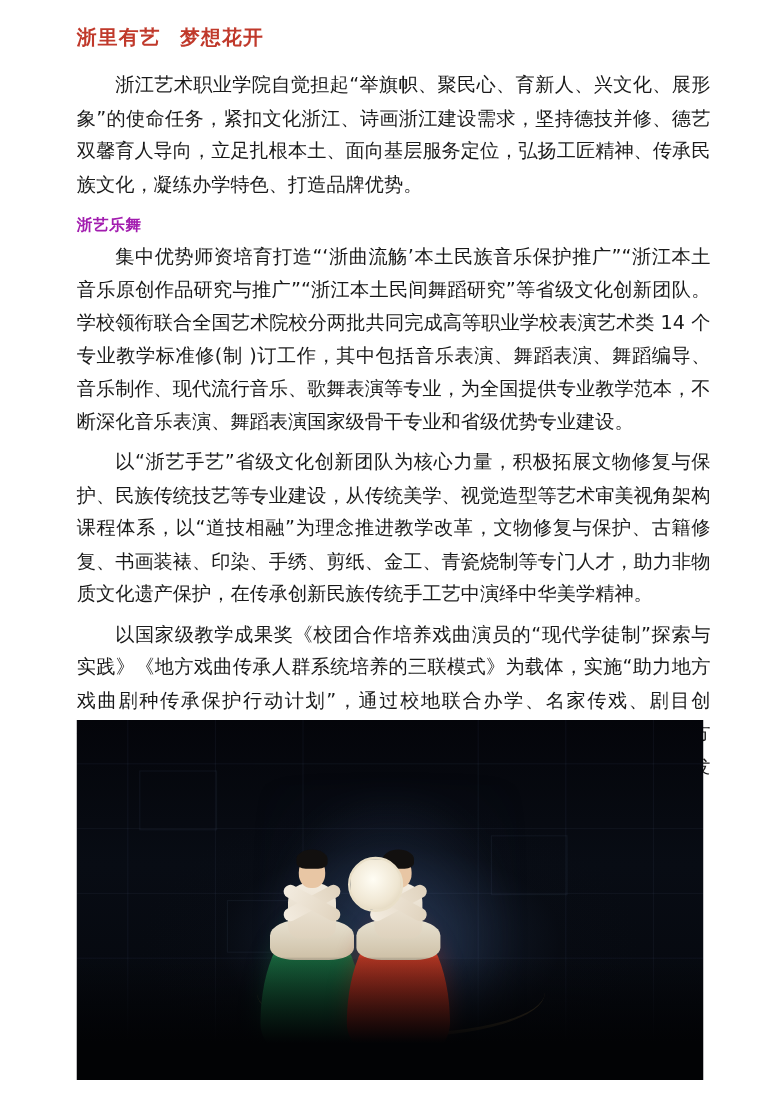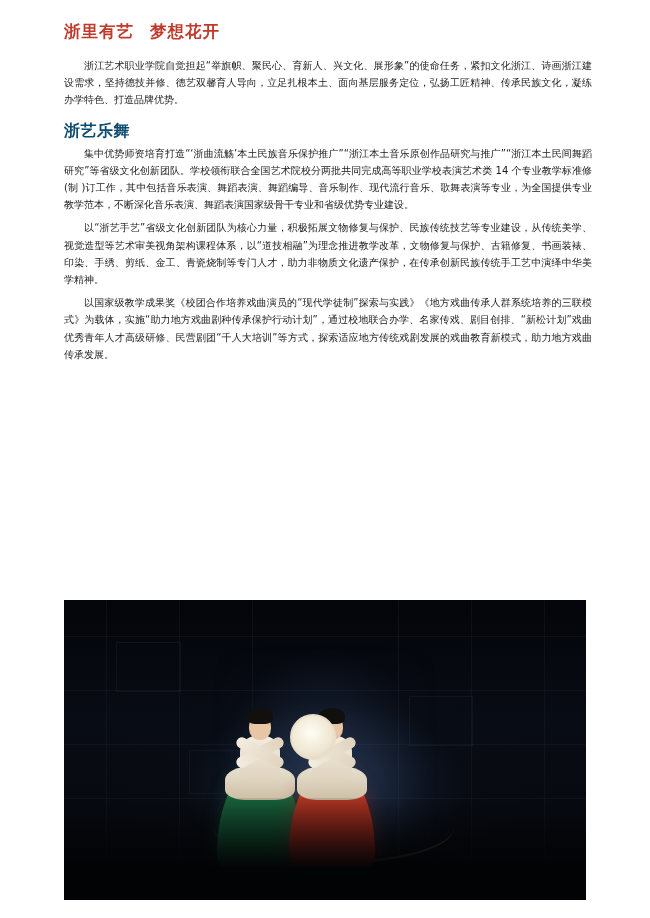--- a/index.html
+++ b/index.html
@@ -30,29 +30,29 @@
     letter-spacing: 1px;
     margin: 0 0 14px 0;
     line-height: 1.4;
   }
   .doc-title .sp {
     display: inline-block;
     width: 16px;
   }
   .section-head {
     font-family: "DejaVu Sans", "Liberation Sans", sans-serif;
-    font-size: 16px;
+    font-size: 13px;
     font-weight: bold;
-    color: #0c4a6e;
+    color: #a21caf;
     margin: 12px 0 3px 0;
     letter-spacing: 0.5px;
   }
   p.body-text {
     font-family: "DejaVu Sans", "Liberation Sans", sans-serif;
-    font-size: 10px;
+    font-size: 16px;
     color: #1a1a1a;
     line-height: 1.72;
     margin: 0 0 6px 0;
     text-align: justify;
     text-justify: inter-ideograph;
     text-indent: 2em;
   }
   .photo {
     position: absolute;
     left: 64px;

